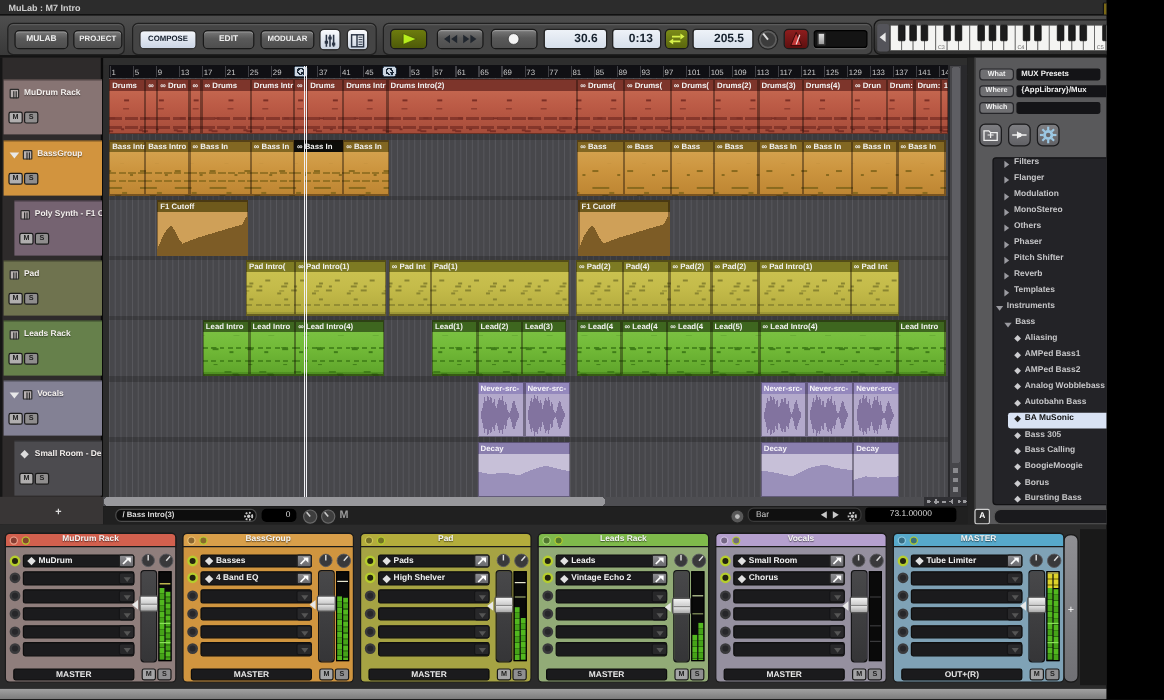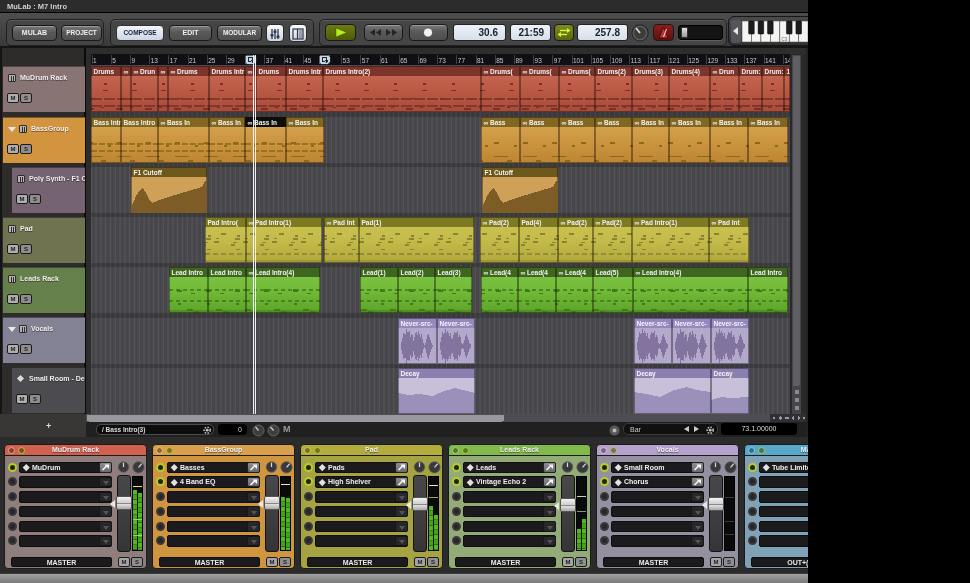--- a/index.html
+++ b/index.html
@@ -1,15 +1,15 @@
 <!DOCTYPE html>
 <html><head><meta charset="utf-8"><style>
 *{margin:0;padding:0;box-sizing:border-box}
 body{font-family:"Liberation Sans",sans-serif;background:#000;width:970px;height:583px;overflow:hidden}
-#app{position:relative;width:808px;height:583px;background:#161616;overflow:hidden}
+#app{position:relative;width:922px;height:583px;background:#161616;overflow:hidden}
 .abs{position:absolute}
 .btn{position:absolute;background:linear-gradient(180deg,#7a7a7a,#595959 45%,#4e4e4e);border:1px solid #191919;border-radius:4px;color:#efefef;font-size:7px;font-weight:bold;text-align:center;box-shadow:inset 0 1px 0 rgba(255,255,255,.25)}
 .disp{position:absolute;background:linear-gradient(180deg,#eef2f8,#d6dfeb);border:1px solid #222;border-radius:3px;color:#17222e;font-size:10px;font-weight:bold;text-align:right}
 .ms{position:absolute;border:1px solid #1a1a1a;border-radius:2px;font-size:6px;font-weight:bold;color:#222;text-align:center}
 </style></head><body>
 <div id="app">
 
 <div class="abs" style="left:0;top:0;width:970px;height:13px;background:#2c2c2c;border-bottom:1px solid #000"></div>
 <div class="abs" style="left:7px;top:2px;font-size:7.5px;font-weight:bold;color:#cfcfcf">MuLab : M7 Intro</div>
 <div class="abs" style="left:919px;top:2px;width:11px;height:11px;background:#7a6816;border:1px solid #141414;border-radius:1px;color:#ecd95c;font-size:7px;line-height:10px;text-align:center;font-weight:bold">▼</div>
@@ -55,31 +55,31 @@
 <polygon points="10,4 10,11 5,7.5"></polygon>
           <polygon points="16,4 16,11 11,7.5"></polygon>
 <polygon points="21,4 21,11 26,7.5"></polygon>
           <polygon points="27,4 27,11 32,7.5"></polygon>
         </g>
       </svg></div>
 <div class="btn" style="left:409px;top:24px;width:39px;height:17px"><svg width="37" height="15">
         <circle cx="18" cy="7.5" r="4.5" fill="#f4f4f4" stroke="#333" stroke-width="0.6"></circle>
       </svg></div>
 <div class="disp" style="left:453px;top:24px;width:53px;height:17px;line-height:16px;padding-right:7px">30.6</div>
-<div class="disp" style="left:510px;top:24px;width:41px;height:17px;line-height:16px;padding-right:6px">21:59</div>
+<div class="disp" style="left:510px;top:24px;width:41px;height:17px;line-height:16px;padding-right:6px">0:13</div>
 <div class="abs" style="left:554px;top:24px;width:20px;height:17px;background:linear-gradient(180deg,#7c8c18,#5a660e);border:1px solid #1a1a1a;border-radius:4px">
 <svg width="18" height="15">
         <g stroke="#d8f24a" stroke-width="1.4" fill="none">
           <path d="M5,5.5 h7"></path>
           <path d="M5,9.5 h7"></path>
         </g>
         <polygon points="12,3 15.5,5.5 12,8" fill="#d8f24a"></polygon>
         <polygon points="6,7 2.5,9.5 6,12" fill="#d8f24a"></polygon>
       </svg></div>
-<div class="disp" style="left:577px;top:24px;width:51px;height:17px;line-height:16px;padding-right:7px">257.8</div>
+<div class="disp" style="left:577px;top:24px;width:51px;height:17px;line-height:16px;padding-right:7px">205.5</div>
 <svg class="abs" style="left:630px;top:23px" width="20" height="20">
       <circle cx="10" cy="10" r="8.5" fill="#222"></circle>
       <circle cx="10" cy="10" r="7.5" fill="#5e5e5e"></circle>
       <circle cx="10" cy="10" r="6" fill="#3c3c3c"></circle>
       <line x1="10" y1="10" x2="6" y2="5" stroke="#dcdcdc" stroke-width="1.6"></line>
     </svg>
 <div class="abs" style="left:653px;top:24px;width:21px;height:17px;background:linear-gradient(180deg,#8e1d1d,#5e1010);border:1px solid #1a1a1a;border-radius:4px">
 <svg width="19" height="15">
         <polygon points="9.5,2 14,13 5,13" fill="#c03434" stroke="#2a0505" stroke-width="0.7"></polygon>
         <line x1="9.5" y1="12" x2="12.5" y2="4" stroke="#f0e0e0" stroke-width="1"></line>

